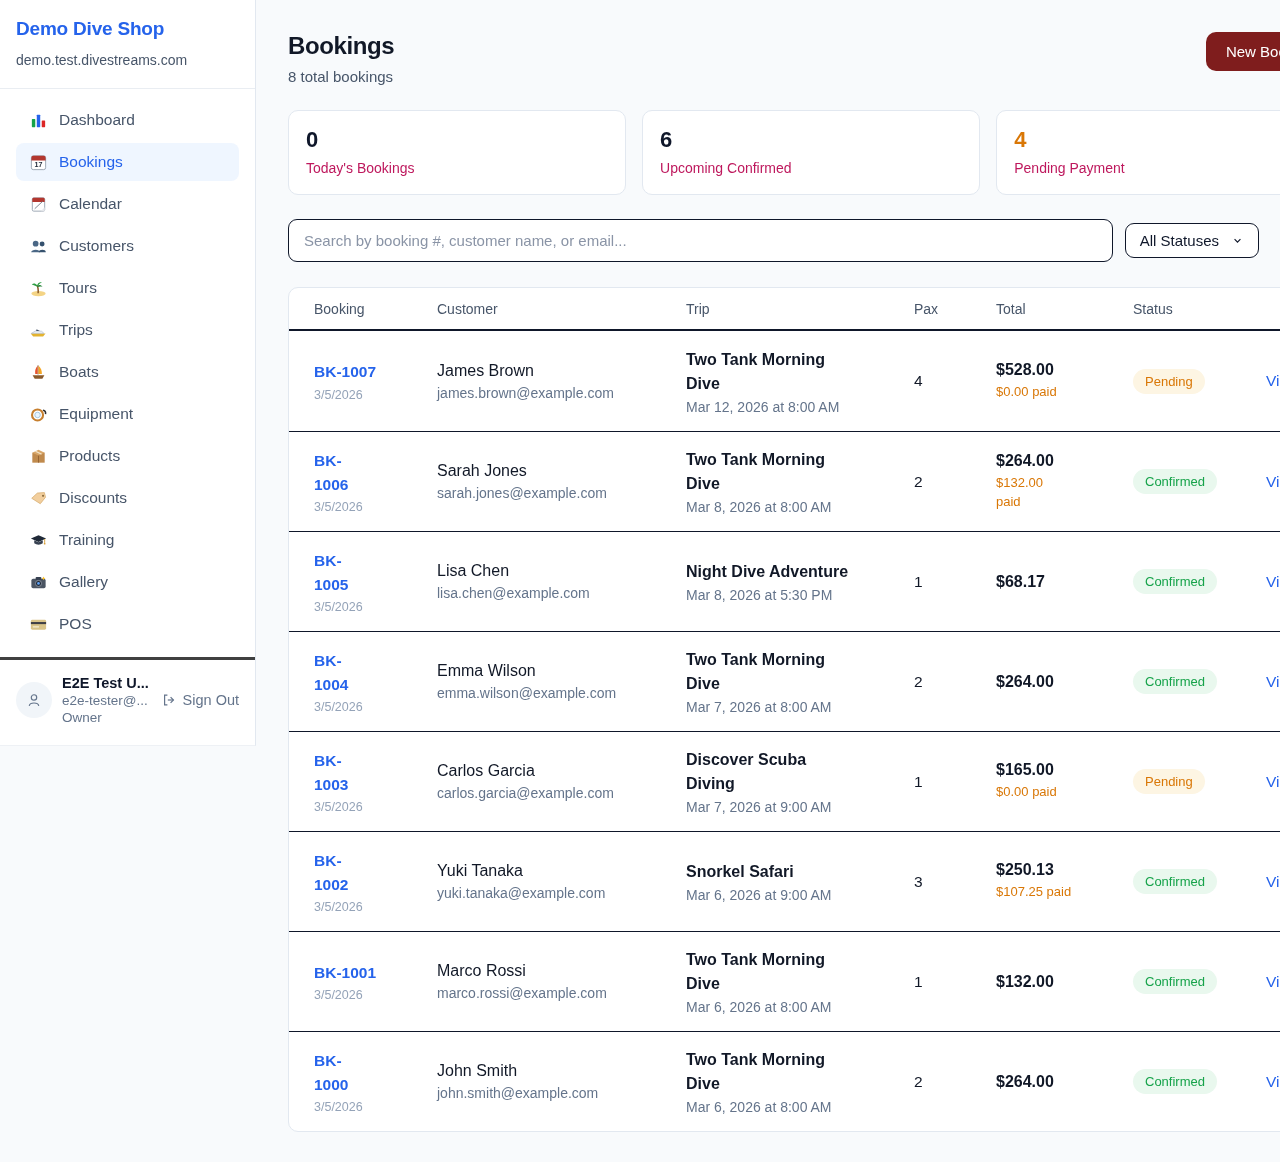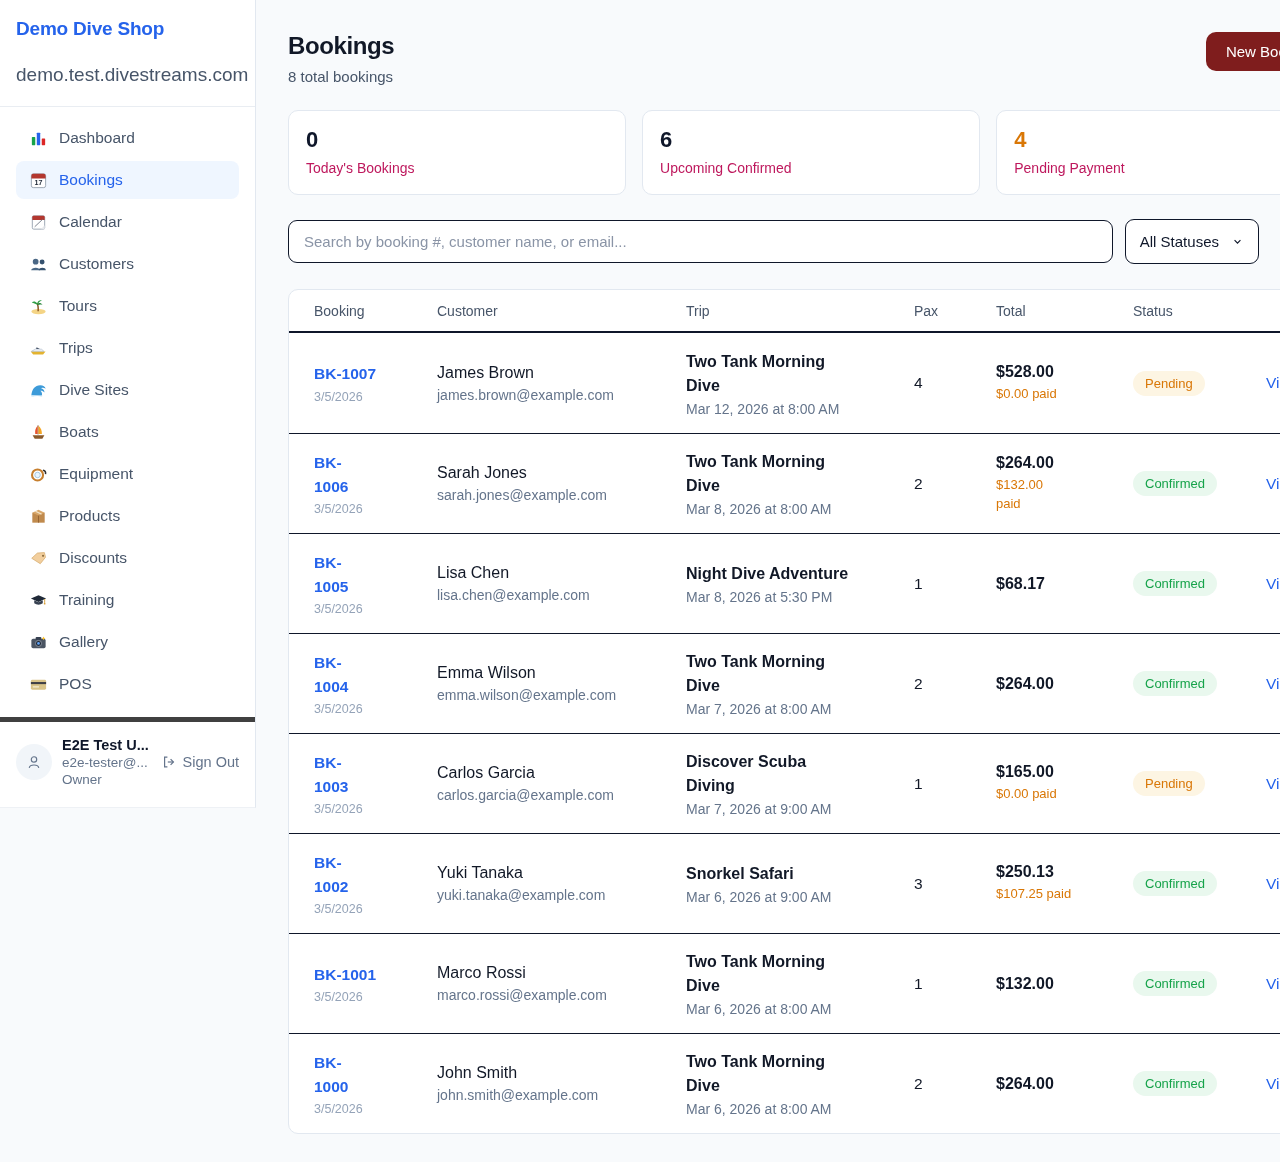--- a/index.html
+++ b/index.html
@@ -17,31 +17,31 @@
   
   .sidebar {
     width: 256px;
     flex: 0 0 256px;
     background: #ffffff;
     border-right: 1px solid #e2e8f0;
     border-bottom: 1px solid #eef1f5;
   }
   .brand { padding: 18px 16px 20px; border-bottom: 1px solid #e9edf2; }
   .brand-name { color: #2563eb; font-size: 19px; font-weight: 700; letter-spacing: -0.2px; }
-  .brand-domain { margin-top: 24px; font-size: 19px; color: #475569; }
+  .brand-domain { margin-top: 12px; font-size: 14px; color: #475569; }
   .nav { padding: 12px 16px 10px; }
   .nav-item {
     display: flex; align-items: center; gap: 11px;
     padding: 9px 12px; margin-bottom: 4px;
     border-radius: 8px; font-size: 15.5px; color: #475569; cursor: pointer;
   }
   .nav-item.active { background: #eff6ff; color: #2563eb; font-weight: 500; }
   .nav-icon { width: 20px; height: 20px; display: flex; align-items: center; justify-content: center; flex: 0 0 20px; }
   .sidebar-footer {
-    border-top: 5px solid #404040;
+    border-top: 3px solid #404040;
     padding: 15px 16px 20px;
     display: flex; align-items: center; gap: 10px;
   }
   .avatar {
     width: 36px; height: 36px; border-radius: 50%;
     background: #f1f5f9; display: flex; align-items: center; justify-content: center; flex: 0 0 36px;
   }
   .user-meta { flex: 1; min-width: 0; }
   .user-name { font-size: 14.5px; font-weight: 700; color: #0f172a; white-space: nowrap; }
   .user-email, .user-role { font-size: 13.5px; color: #64748b; margin-top: 2px; white-space: nowrap; }
@@ -65,21 +65,21 @@
   .stat-label { margin-top: 7px; font-size: 14px; color: #be185d; }
 
   .filters { display: flex; align-items: center; margin-top: 24px; }
   .search-input {
     flex: 1; height: 43px; background: #fff;
     border: 1px solid #0f172a; border-radius: 9px; padding: 0 15px;
     font-size: 15px; color: #0f172a; font-family: "Liberation Sans", sans-serif; outline: none;
   }
   .search-input::placeholder { color: #8a94a6; }
   .status-select {
-    margin-left: 12px; height: 45px; background: #fff; cursor: pointer;
+    margin-left: 12px; height: 35px; background: #fff; cursor: pointer;
     border: 1px solid #0f172a; border-radius: 9px;
     display: flex; align-items: center; gap: 12px; padding: 12px 14px; font-size: 15px;
   }
   .filter-btn { margin-left: 28px; margin-right: 14px; font-size: 15px; color: #0f172a; cursor: pointer; }
 
   
   .table-card { margin-top: 25px; background: #fff; border: 1px solid #e2e8f0; border-radius: 10px; overflow: hidden; }
   .thead, .trow {
     display: grid;
     grid-template-columns: 111px 237px 216px 70px 125px 121px 1fr;
@@ -172,29 +172,20 @@
             <path d="M1.8 13.2 h15.6 l-2.6 3.2 H4.4 z" fill="#e3b330"></path>
             <path d="M2.5 13 l4.6-2.6 6.2 .4 2.4 2.2 z" fill="#eef2f7" stroke="#94a3b8" stroke-width="0.5"></path>
             <path d="M8 8.6 l3.4 1.8 -3.9 .2 z" fill="#475569"></path>
           </svg>
         </span>
         <span class="nav-label">Trips</span>
       </div>
       <div class="nav-item">
         <span class="nav-icon">
           <svg viewBox="0 0 20 20" width="19" height="19">
-            <path d="M2.5 15 C3 8.8 6.2 4.4 11.8 4.4 c3.2 0 5.2 1.6 5.7 3.7 -1.6-1.1-3.2-1.3-4.7-.6 2.6 .9 3.7 2.6 3.4 4.7 -1.1-1.5-2.6-2.1-4.2-1.9 1.6 1.3 2.1 3 1.5 5 z" fill="#3d9bd9"></path>
-            <path d="M2.5 15 c3.7 1.6 7.8 1.8 11.6 .3 l-.3 1 H2.5 z" fill="#bfe3f7"></path>
-          </svg>
-        </span>
-        <span class="nav-label">Dive Sites</span>
-      </div>
-      <div class="nav-item">
-        <span class="nav-icon">
-          <svg viewBox="0 0 20 20" width="19" height="19">
             <path d="M9.5 2.5 v9.5" stroke="#7c4a21" stroke-width="1"></path>
             <path d="M9 3.2 C6.6 5.6 6.1 8.6 6.6 11.6 h2.4 z" fill="#e8542f"></path>
             <path d="M10 3 c2.5 2.1 3.6 5.1 3.6 8.6 h-3.6 z" fill="#f5a623"></path>
             <path d="M3.8 13 h12.4 l-2.1 3.6 H6 z" fill="#8a5a2b"></path>
           </svg>
         </span>
         <span class="nav-label">Boats</span>
       </div>
       <div class="nav-item">
         <span class="nav-icon">

